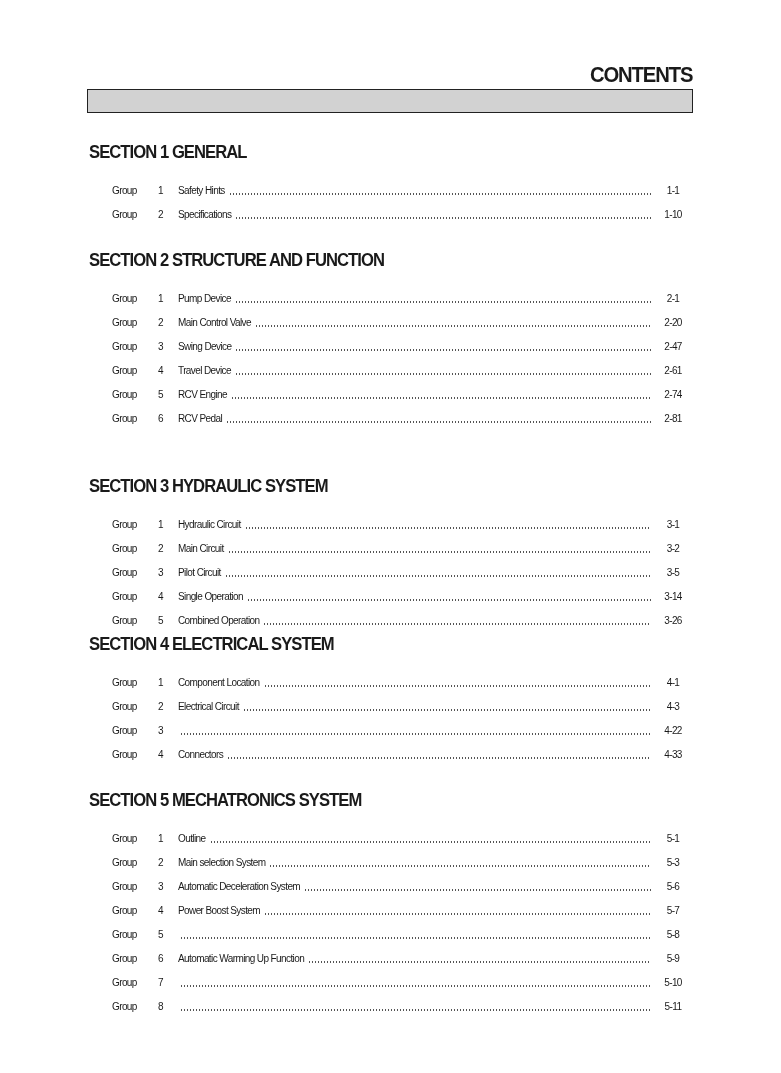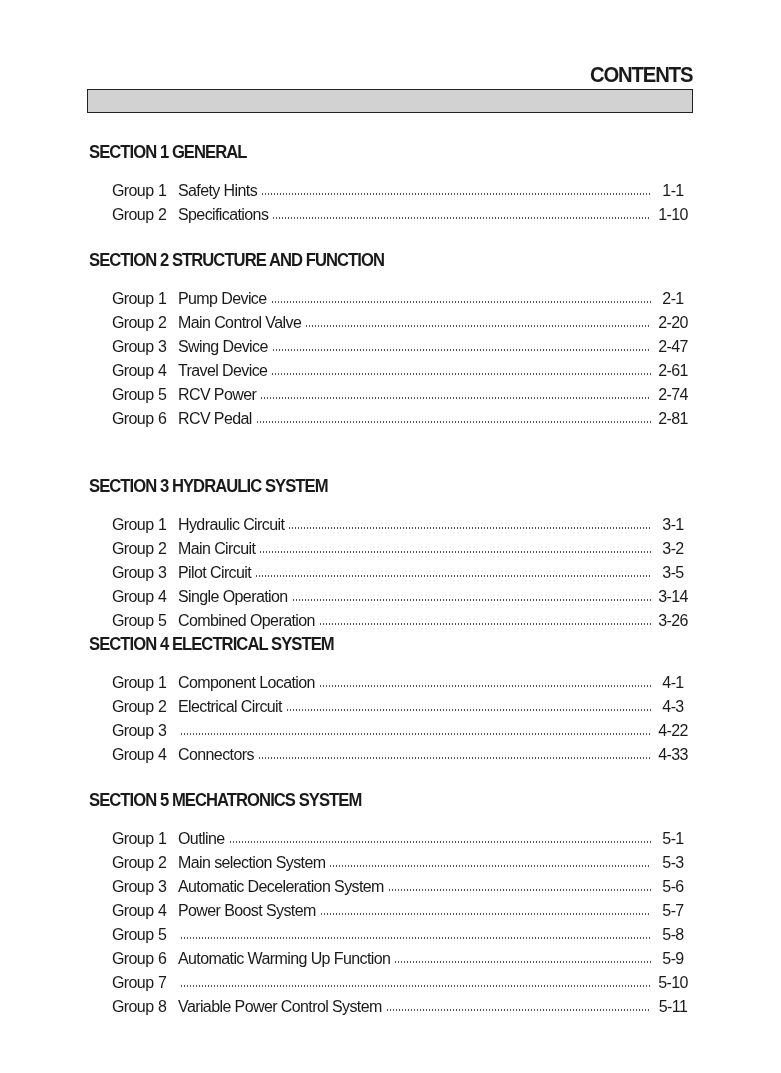--- a/index.html
+++ b/index.html
@@ -6,21 +6,21 @@
     body { width: 781px; height: 1073px; position: relative; overflow: hidden;
            font-family: "Liberation Sans", sans-serif; color: #1a1a1a; }
     .title { position: absolute; right: 89px; top: 62px; font-size: 22px; font-weight: bold;
              letter-spacing: -1.2px; transform: scaleX(0.92); transform-origin: right; }
     .bar { position: absolute; left: 87px; top: 89px; width: 604px; height: 22px;
            background: #d2d2d2; border: 1px solid #222; }
     .section { position: absolute; left: 89px; width: 600px; }
     .sec-title { font-size: 17.5px; font-weight: bold; letter-spacing: -1px; margin: 0;
                  height: 24px; line-height: 24px; transform: scaleX(0.95); transform-origin: left; white-space: nowrap; }
     .rows { margin-top: 15px; }
-    .row { position: relative; height: 24px; line-height: 24px; font-size: 16px;
+    .row { position: relative; height: 24px; line-height: 24px; font-size: 10px;
            letter-spacing: -0.6px; display: flex; align-items: center; padding-left: 23px; }
     .g-label { width: 46px; }
     .g-num { width: 20px; text-align: left; }
     .g-title { white-space: nowrap; padding-right: 2px; }
     .leader { flex: 1; height: 2px; margin: 0 6px 0 2px; position: relative; top: 3px;
               background-image: radial-gradient(circle, #555 0.7px, transparent 0.8px);
               background-size: 3px 2px; background-repeat: repeat-x; }
     .page { width: 32px; text-align: center; }
   </style>
 </head>
@@ -76,21 +76,21 @@
         <div class="row">
           <span class="g-label">Group</span>
           <span class="g-num">4</span>
           <span class="g-title">Travel Device</span>
           <span class="leader"></span>
           <span class="page">2-61</span>
         </div>
         <div class="row">
           <span class="g-label">Group</span>
           <span class="g-num">5</span>
-          <span class="g-title">RCV Power</span>
+          <span class="g-title">RCV Engine</span>
           <span class="leader"></span>
           <span class="page">2-74</span>
         </div>
         <div class="row">
           <span class="g-label">Group</span>
           <span class="g-num">6</span>
           <span class="g-title">RCV Pedal</span>
           <span class="leader"></span>
           <span class="page">2-81</span>
         </div>
@@ -214,19 +214,18 @@
         </div>
         <div class="row">
           <span class="g-label">Group</span>
           <span class="g-num">7</span>
           <span class="leader"></span>
           <span class="page">5-10</span>
         </div>
         <div class="row">
           <span class="g-label">Group</span>
           <span class="g-num">8</span>
-          <span class="g-title">Variable Power Control System</span>
           <span class="leader"></span>
           <span class="page">5-11</span>
         </div>
       </div>
     </div>
   </div>
 
 </body></html>

